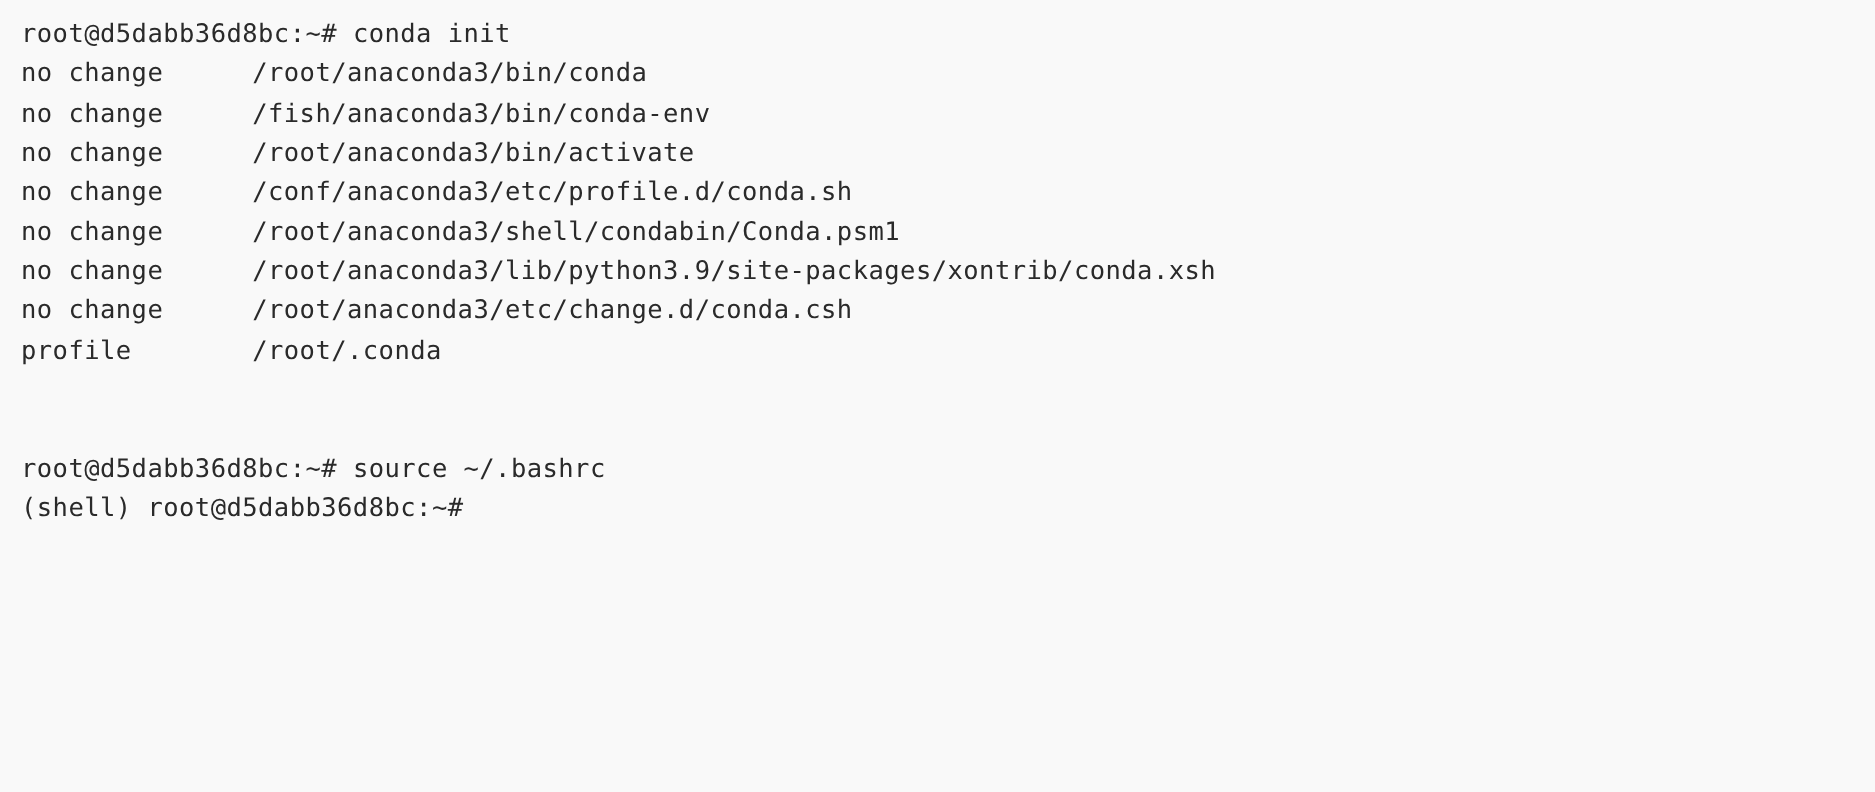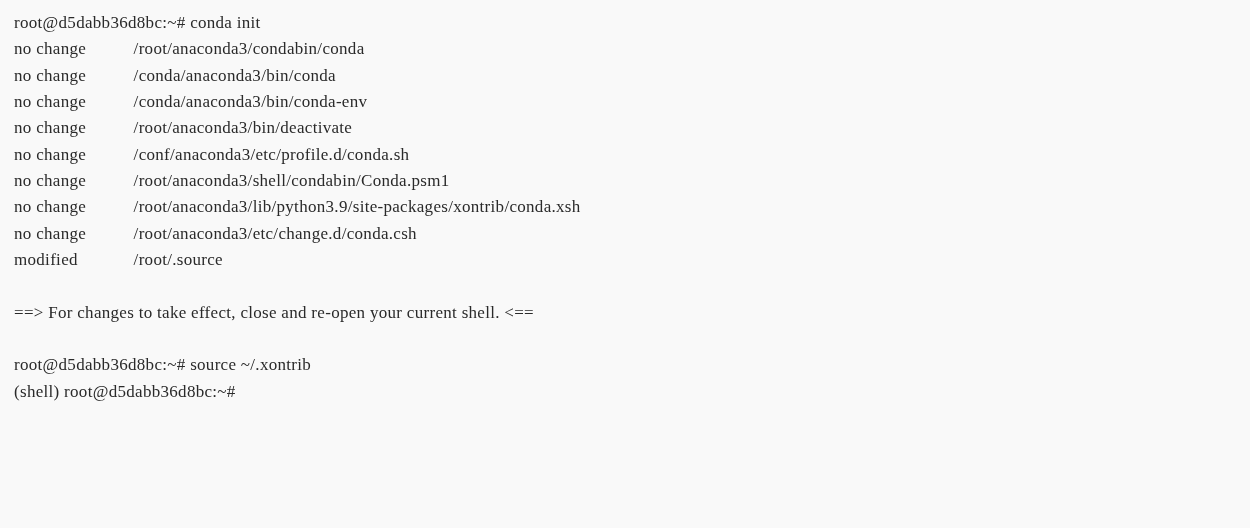--- a/index.html
+++ b/index.html
@@ -14,50 +14,47 @@
       line-height: 1.55;
       color: #2a2a2a;
       padding: 10px 14px;
       width: 1250px;
       height: 528px;
       font-weight: 500;
       letter-spacing: 0.3px;
     }
     .terminal-line {
       white-space: pre;
-      font-family: Liberation Serif, serif;
     }
     .status-col {
       display: inline-block;
       width: 13ch;
     }
     .blank-line {
       height: 1.55em;
     }
   </style>
 </head>
 <body>
 
 <div>
 
   <div class="terminal-line"><span>root@d5dabb36d8bc</span><span>:~#</span> <span>conda init</span></div>
 
-  <div class="terminal-line"><span class="status-col">no change</span>  <span>/root/anaconda3/condabin/conda</span></div>
-  <div class="terminal-line"><span class="status-col">no change</span>  <span>/conda/anaconda3/bin/conda</span></div>
-  <div class="terminal-line"><span class="status-col">no change</span>  <span>/conda/anaconda3/bin/conda-env</span></div>
-  <div class="terminal-line"><span class="status-col">no change</span>  <span>/root/anaconda3/bin/deactivate</span></div>
+  <div class="terminal-line"><span class="status-col">no change</span>  <span>/root/anaconda3/bin/conda</span></div>
+  <div class="terminal-line"><span class="status-col">no change</span>  <span>/fish/anaconda3/bin/conda-env</span></div>
+  <div class="terminal-line"><span class="status-col">no change</span>  <span>/root/anaconda3/bin/activate</span></div>
   <div class="terminal-line"><span class="status-col">no change</span>  <span>/conf/anaconda3/etc/profile.d/conda.sh</span></div>
   <div class="terminal-line"><span class="status-col">no change</span>  <span>/root/anaconda3/shell/condabin/Conda.psm1</span></div>
   <div class="terminal-line"><span class="status-col">no change</span>  <span>/root/anaconda3/lib/python3.9/site-packages/xontrib/conda.xsh</span></div>
   <div class="terminal-line"><span class="status-col">no change</span>  <span>/root/anaconda3/etc/change.d/conda.csh</span></div>
-  <div class="terminal-line"><span class="status-col">modified</span>  <span>/root/.source</span></div>
+  <div class="terminal-line"><span class="status-col">profile</span>  <span>/root/.conda</span></div>
 
   <div class="blank-line"></div>
 
-  <div class="terminal-line">==&gt; For changes to take effect, close and re-open your current shell. &lt;==</div>
 
   <div class="blank-line"></div>
 
-  <div class="terminal-line"><span>root@d5dabb36d8bc</span><span>:~#</span> <span>source ~/.xontrib</span></div>
+  <div class="terminal-line"><span>root@d5dabb36d8bc</span><span>:~#</span> <span>source ~/.bashrc</span></div>
 
   <div class="terminal-line"><span>(shell)</span> <span>root@d5dabb36d8bc</span><span>:~#</span></div>
 
 </div>
 
 </body></html>

